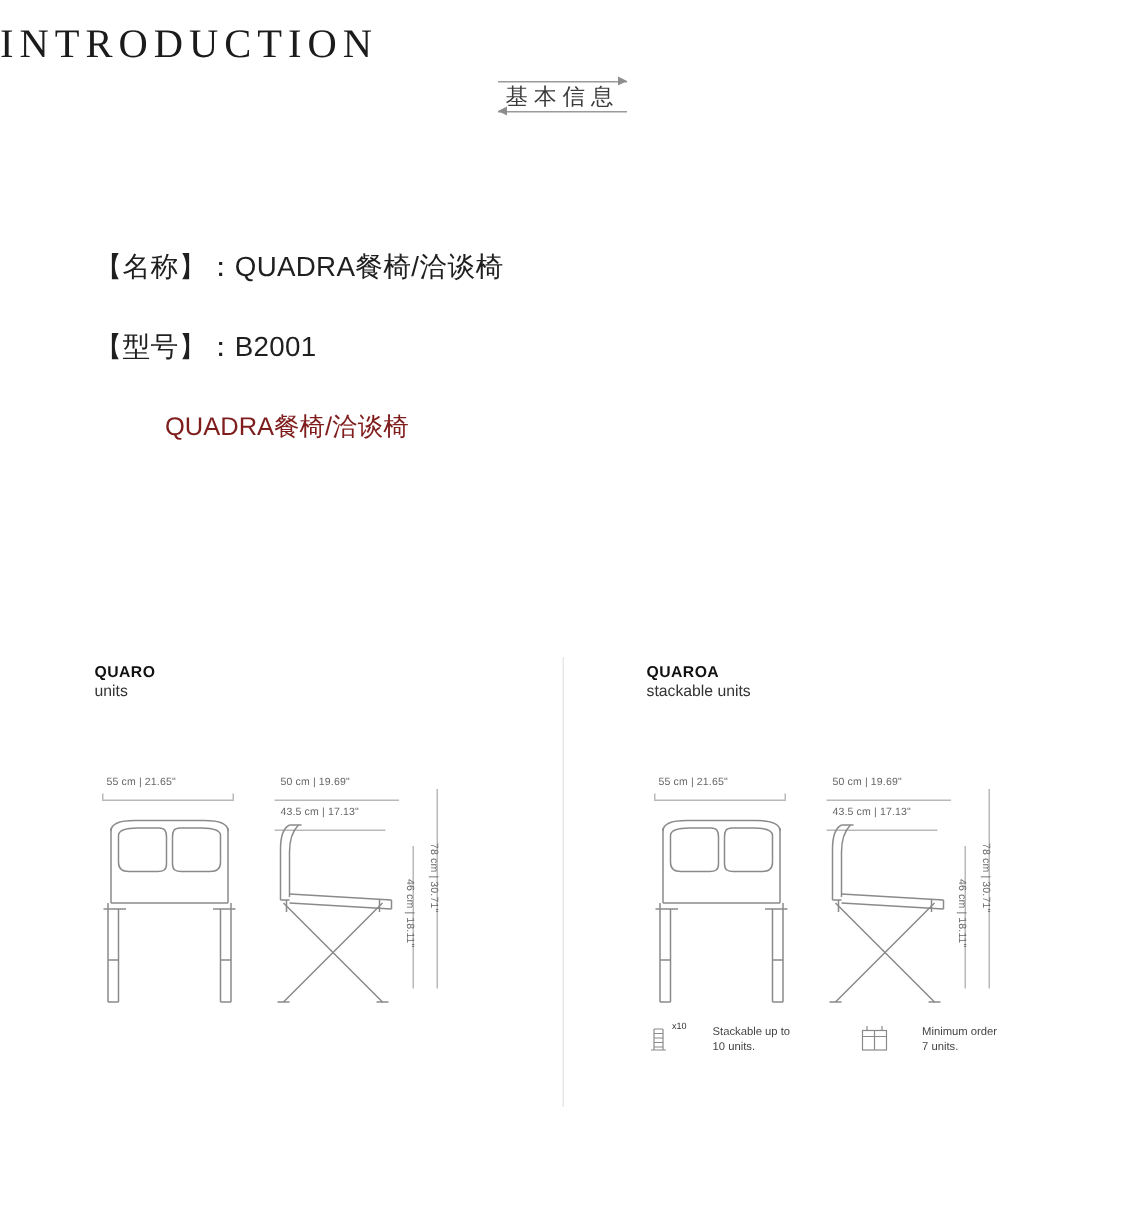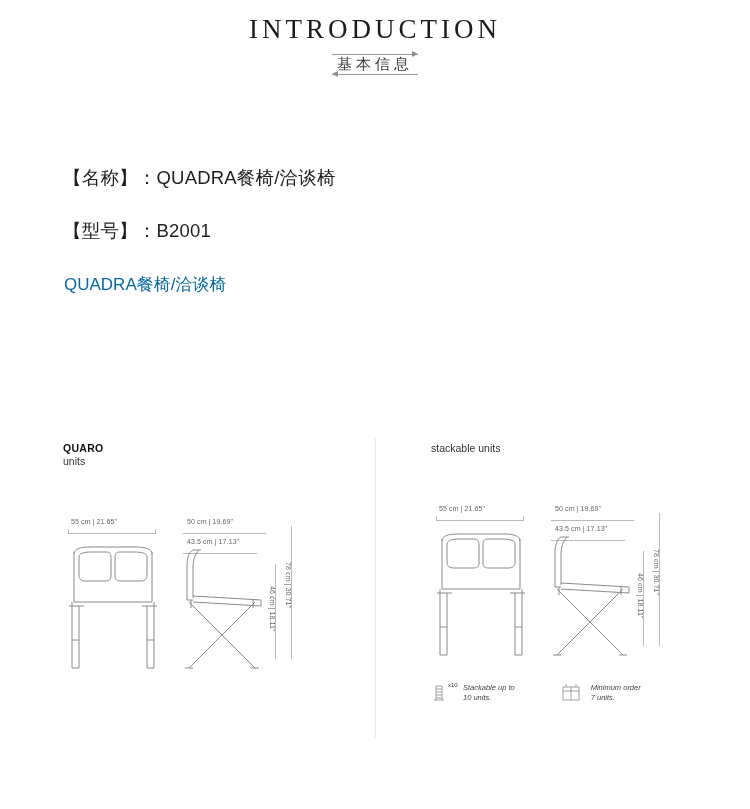--- a/index.html
+++ b/index.html
@@ -12,21 +12,20 @@
     background: #ffffff;
     font-family: "Liberation Sans", sans-serif;
     color: #222;
     overflow: hidden;
     position: relative;
   }
 
   
   .header {
     padding-top: 10px;
-    text-align: center;
   }
   .header-title {
     font-family: "Liberation Serif", serif;
     font-size: 27px;
     letter-spacing: 4px;
     color: #1b1b1b;
     font-weight: 400;
     line-height: 38px;
   }
   .header-sub-wrap {
@@ -75,23 +74,23 @@
   }
   .spec-row {
     font-size: 18.5px;
     color: #1f1f1f;
     line-height: 22px;
     margin-bottom: 31px;
     letter-spacing: 0.2px;
   }
   .product-name {
     margin-top: 28px;
-    padding-left: 64px;
+    padding-left: 110px;
     font-size: 17px;
-    color: #0369a1;
+    color: #7f1d1d;
   }
 
   
   .diagrams {
     position: absolute;
     top: 432px;
     left: 0;
     width: 736px;
     height: 330px;
     display: flex;
@@ -159,23 +158,23 @@
     gap: 44px;
   }
   .note {
     display: flex;
     align-items: center;
     gap: 6px;
   }
   .note-text {
     font-size: 7.5px;
     color: #444;
-    font-style: italic;
     line-height: 10px;
     white-space: pre-line;
+    margin-left: 12px;
   }
   .note-badge {
     font-size: 6px;
     color: #333;
     position: absolute;
     left: 17px;
     top: 2px;
   }
   .note-icon {
     position: relative;
@@ -249,20 +248,21 @@
           <path d="M6 128 L14 128 M72 128 L80 128"></path>
           <path d="M12 60 L12 68 M74 60 L74 68"></path>
         </g>
       </svg>
     </div>
   </div>
 
   <div class="panel-divider"></div>
 
   <div class="panel">
+    <div class="panel-title">QUAROA</div>
     <div class="panel-subtitle">stackable units</div>
 
     <div class="draw-area">
       <div class="dim-label" style="left:8px; top:28px;">55 cm | 21.65"</div>
       <div class="dim-line" style="left:5px; top:43px; width:88px; height:1px;"></div>
       <div class="dim-line" style="left:5px; top:39px; width:1px; height:5px;"></div>
       <div class="dim-line" style="left:92px; top:39px; width:1px; height:5px;"></div>
 
       <div class="dim-label" style="left:124px; top:28px;">50 cm | 19.69"</div>
       <div class="dim-line" style="left:120px; top:43px; width:83px; height:1px;"></div>

